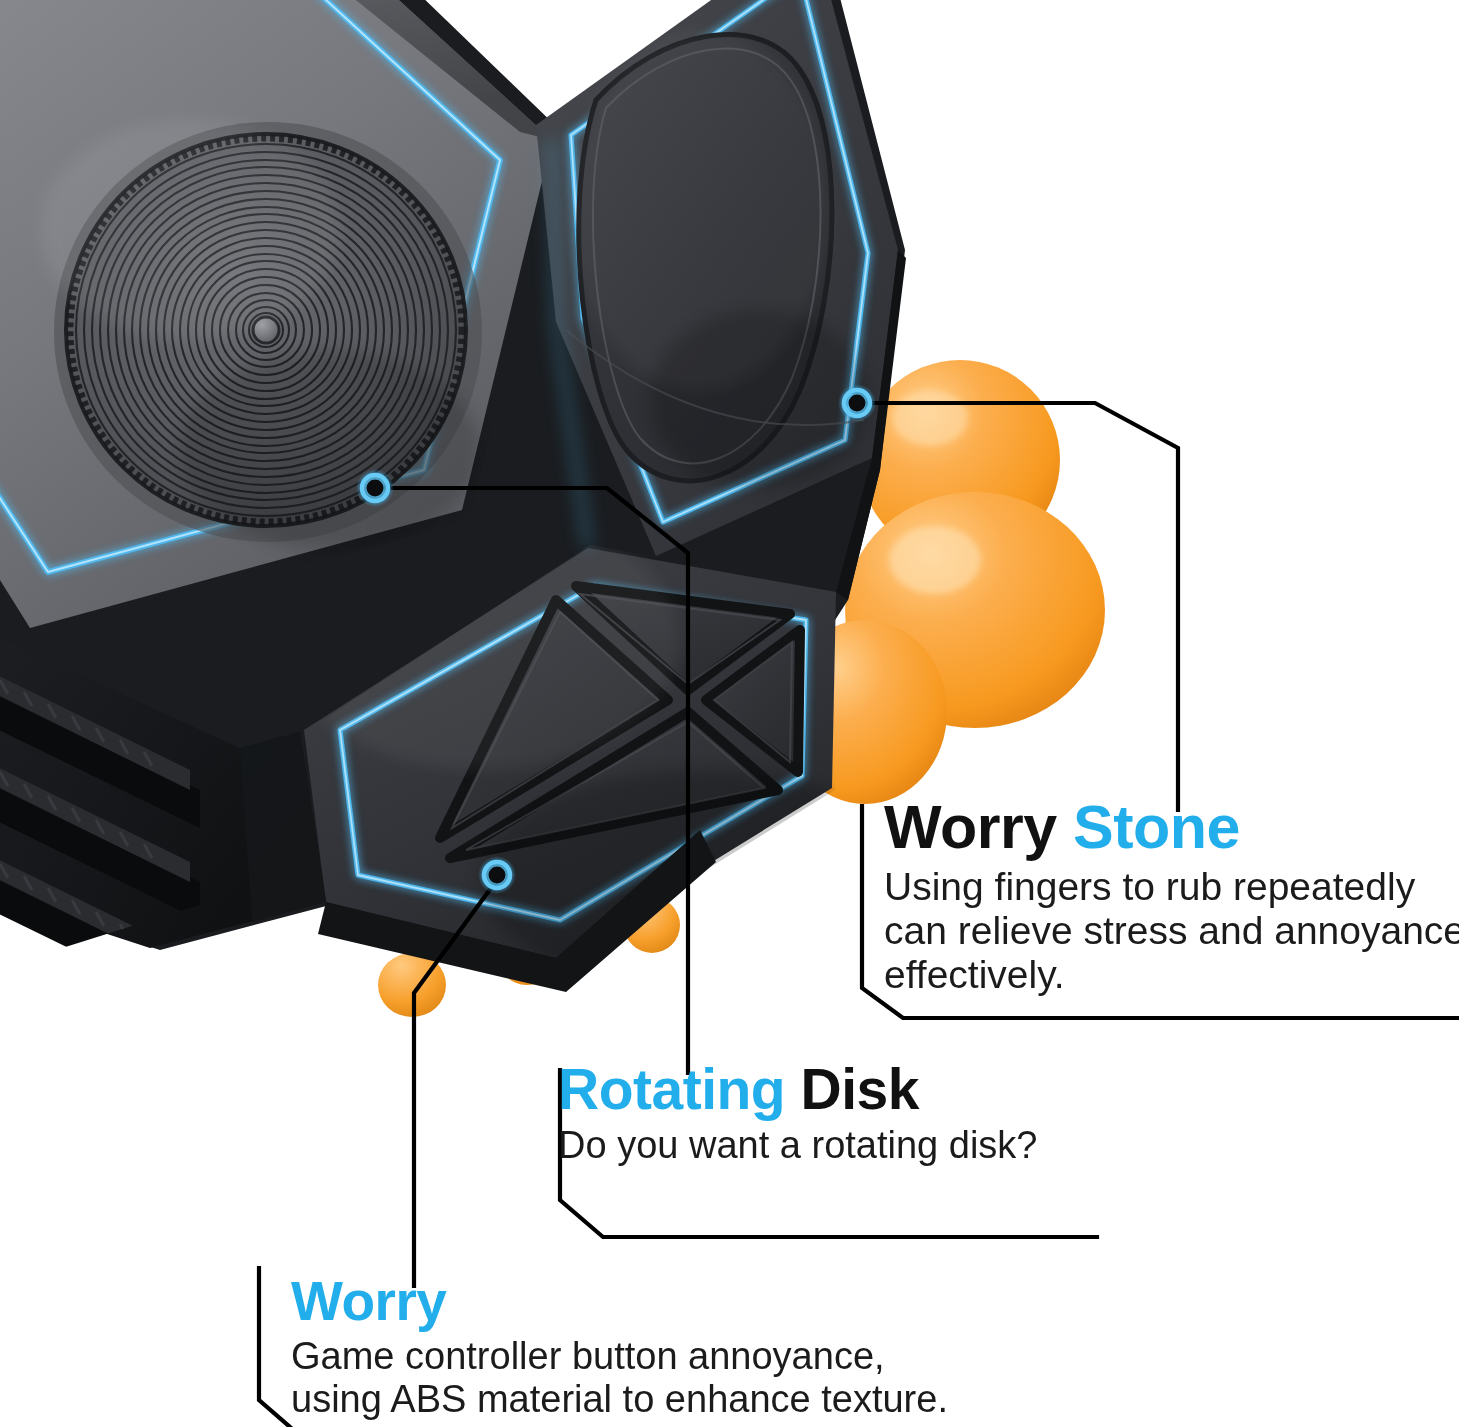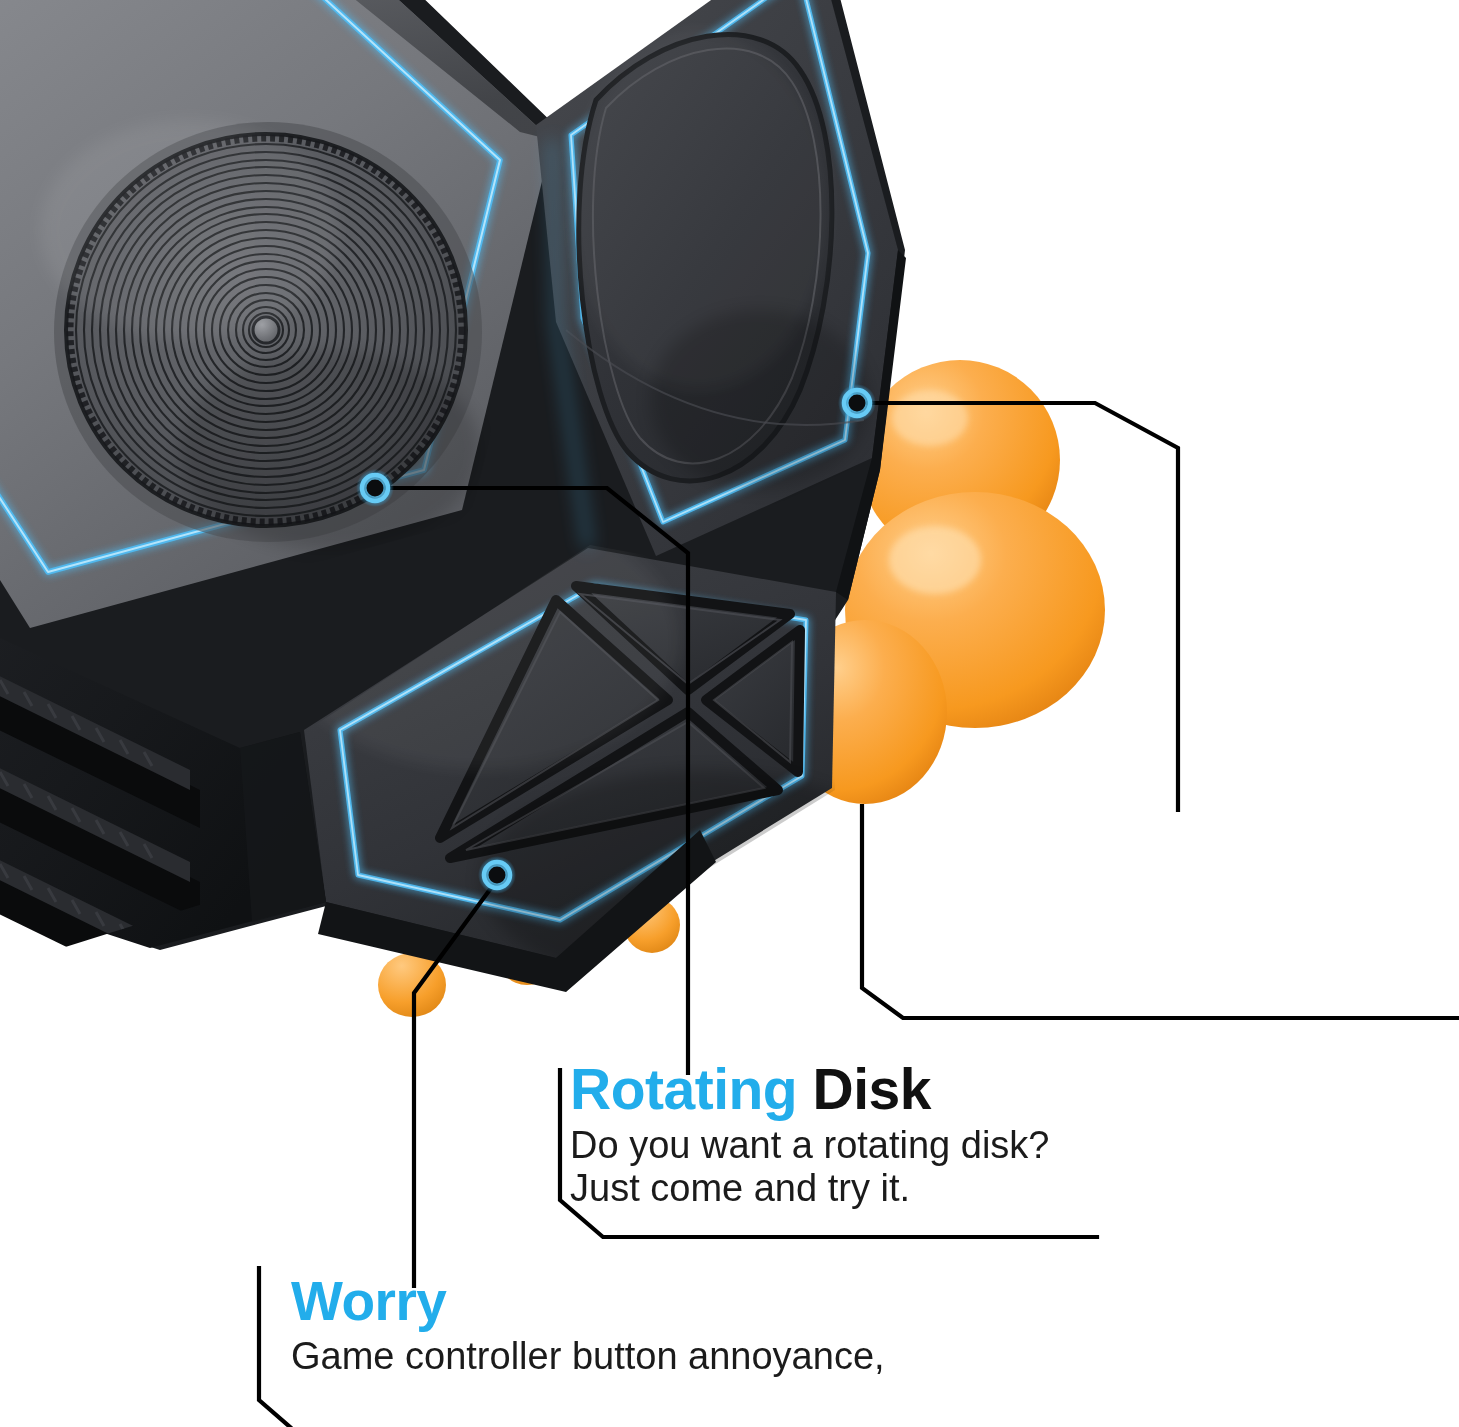--- a/index.html
+++ b/index.html
@@ -56,21 +56,21 @@
   #cl-worry {
     left: 884px;
     top: 797px;
     width: 575px;
   }
   #cl-worry .callout-title { font-size: 61px; margin-bottom: 7px; }
   #cl-worry .callout-body { font-size: 39px; }
 
   
   #cl-disk {
-    left: 570px;
+    left: 558px;
     top: 1061px;
     width: 520px;
   }
   #cl-disk .callout-title { font-size: 57px; margin-bottom: 6px; }
   #cl-disk .callout-body { font-size: 38px; }
 
   
   #cl-button {
     left: 291px;
     top: 1274px;
@@ -400,33 +400,43 @@
     <g fill="none" stroke="#000000" stroke-width="4.2" stroke-linecap="square">
 
       <path d="M 862,806 L 862,988 L 903,1018 L 1459,1018"></path>
 
       <path d="M 560,1070 L 560,1200 L 603,1237 L 1097,1237"></path>
 
       <path d="M 259,1268 L 259,1400 L 290,1427"></path>
     </g>
   </svg>
 
+  <div class="callout" id="cl-worry">
+    <div class="callout-title">
+      <span class="w1">Worry</span><span>&nbsp;</span><span class="w2">Stone</span>
+    </div>
+    <div class="callout-body">
+      <span>Using fingers to rub repeatedly</span>
+      <span>can relieve stress and annoyance</span>
+      <span>effectively.</span>
+    </div>
+  </div>
 
   <div class="callout" id="cl-disk">
     <div class="callout-title accent-first">
       <span class="w1">Rotating</span><span>&nbsp;</span><span class="w2">Disk</span>
     </div>
     <div class="callout-body">
       <span>Do you want a rotating disk?</span>
-      <span>Just come and try it.</span>
     </div>
   </div>
 
   <div class="callout" id="cl-button">
     <div class="callout-title accent-first">
       <span class="w1">Worry</span><span class="w2"></span>
     </div>
     <div class="callout-body">
       <span>Game controller button annoyance,</span>
+      <span>using ABS material to enhance texture.</span>
     </div>
   </div>
 
 </div>
 
 </body></html>

